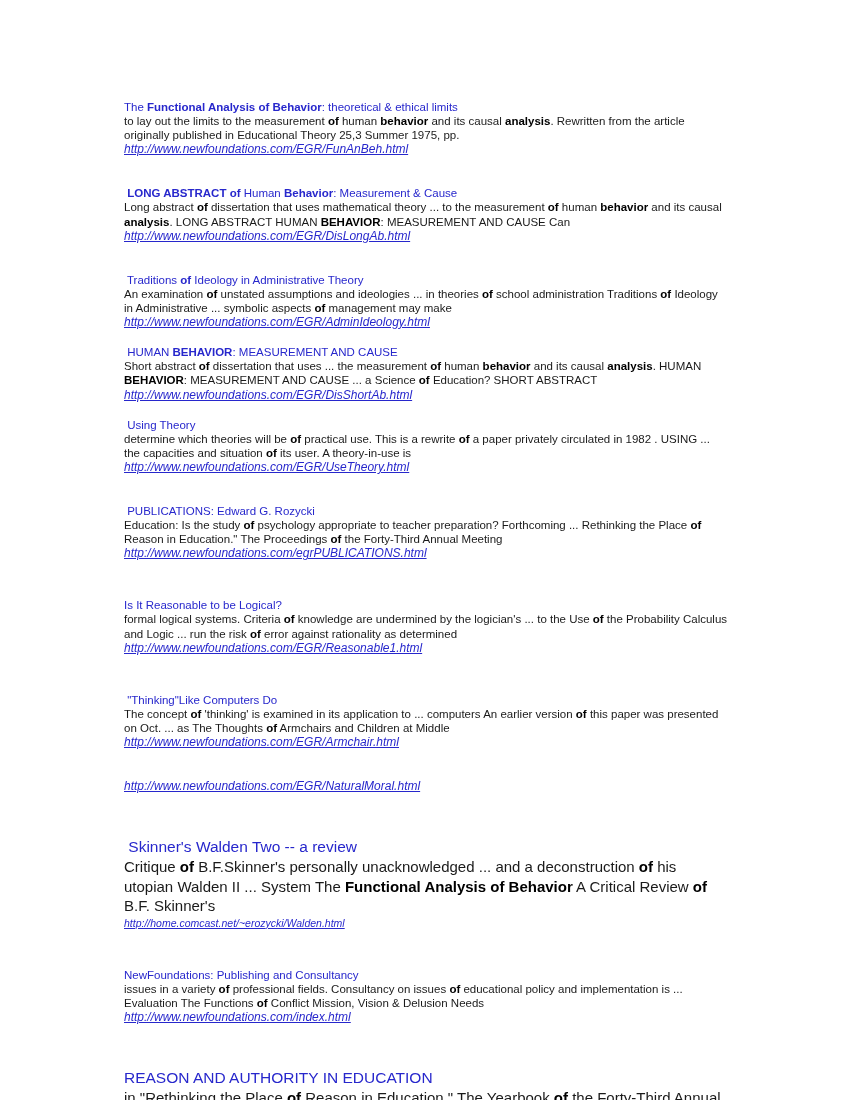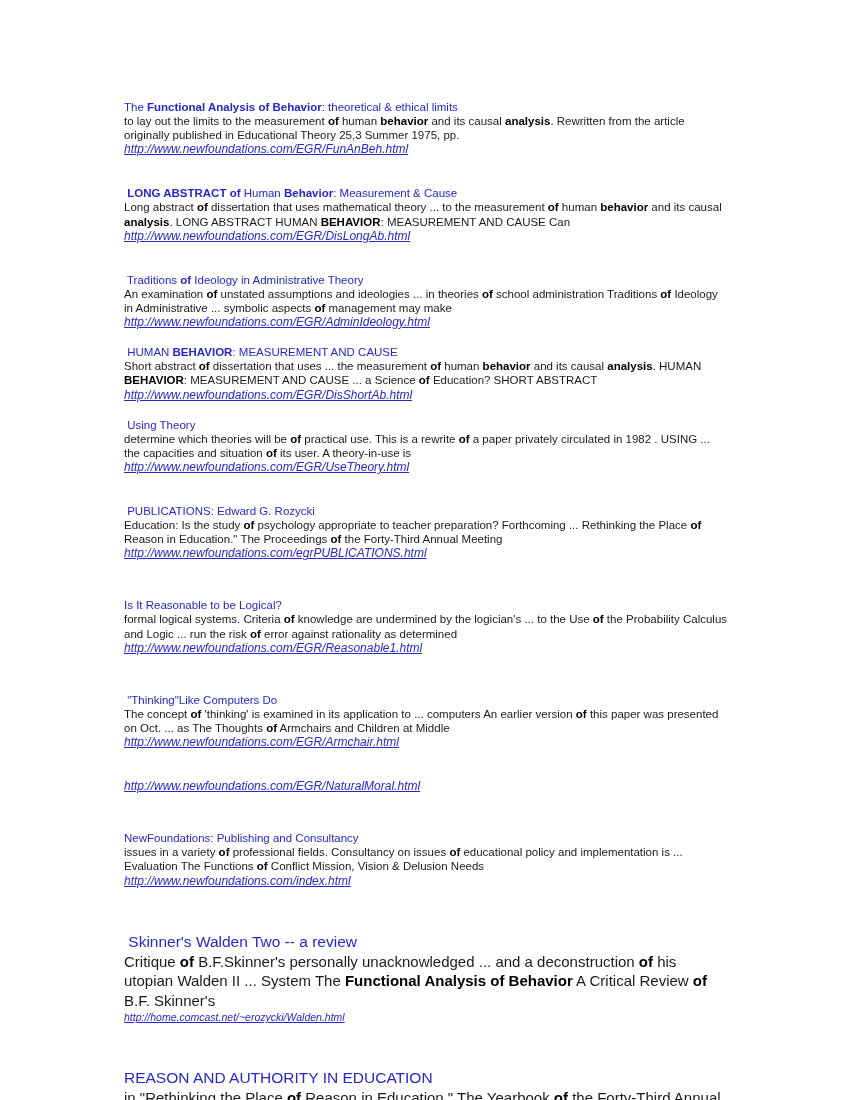--- a/index.html
+++ b/index.html
@@ -119,27 +119,27 @@
       <a class="url">http://www.newfoundations.com/EGR/Reasonable1.html</a>
     </div>
     <div class="result gap-m">
       <a class="title"> "Thinking"Like Computers Do</a>
       <div class="snippet">The concept <b>of</b> 'thinking' is examined in its application to ... computers An earlier version <b>of</b> this paper was presented on Oct. ... as The Thoughts <b>of</b> Armchairs and Children at Middle</div>
       <a class="url">http://www.newfoundations.com/EGR/Armchair.html</a>
     </div>
     <div class="result gap-s">
       <a class="url">http://www.newfoundations.com/EGR/NaturalMoral.html</a>
     </div>
+    <div class="result large gap-xl">
+      <a class="title"> Skinner's Walden Two -- a review</a>
+      <div class="snippet">Critique <b>of</b> B.F.Skinner's personally unacknowledged ... and a deconstruction <b>of</b> his utopian Walden II ... System The <b>Functional Analysis of Behavior</b> A Critical Review <b>of</b> B.F. Skinner's</div>
+      <a class="url">http://home.comcast.net/~erozycki/Walden.html</a>
+    </div>
     <div class="result gap-m">
       <a class="title">NewFoundations: Publishing and Consultancy</a>
       <div class="snippet">issues in a variety <b>of</b> professional fields. Consultancy on issues <b>of</b> educational policy and implementation is ... Evaluation The Functions <b>of</b> Conflict Mission, Vision &amp; Delusion Needs</div>
       <a class="url">http://www.newfoundations.com/index.html</a>
-    </div>
-    <div class="result large gap-xl">
-      <a class="title"> Skinner's Walden Two -- a review</a>
-      <div class="snippet">Critique <b>of</b> B.F.Skinner's personally unacknowledged ... and a deconstruction <b>of</b> his utopian Walden II ... System The <b>Functional Analysis of Behavior</b> A Critical Review <b>of</b> B.F. Skinner's</div>
-      <a class="url">http://home.comcast.net/~erozycki/Walden.html</a>
     </div>
     <div class="result large gap-xl">
       <a class="title">REASON AND AUTHORITY IN EDUCATION</a>
       <div class="snippet">in "Rethinking the Place <b>of</b> Reason in Education." The Yearbook <b>of</b> the Forty-Third Annual Meeting <b>of</b> the South Atlantic Philosophy <b>of</b> Education Society. REASON AND AUTHORITY</div>
     </div>
   </div>
 
 </body></html>

